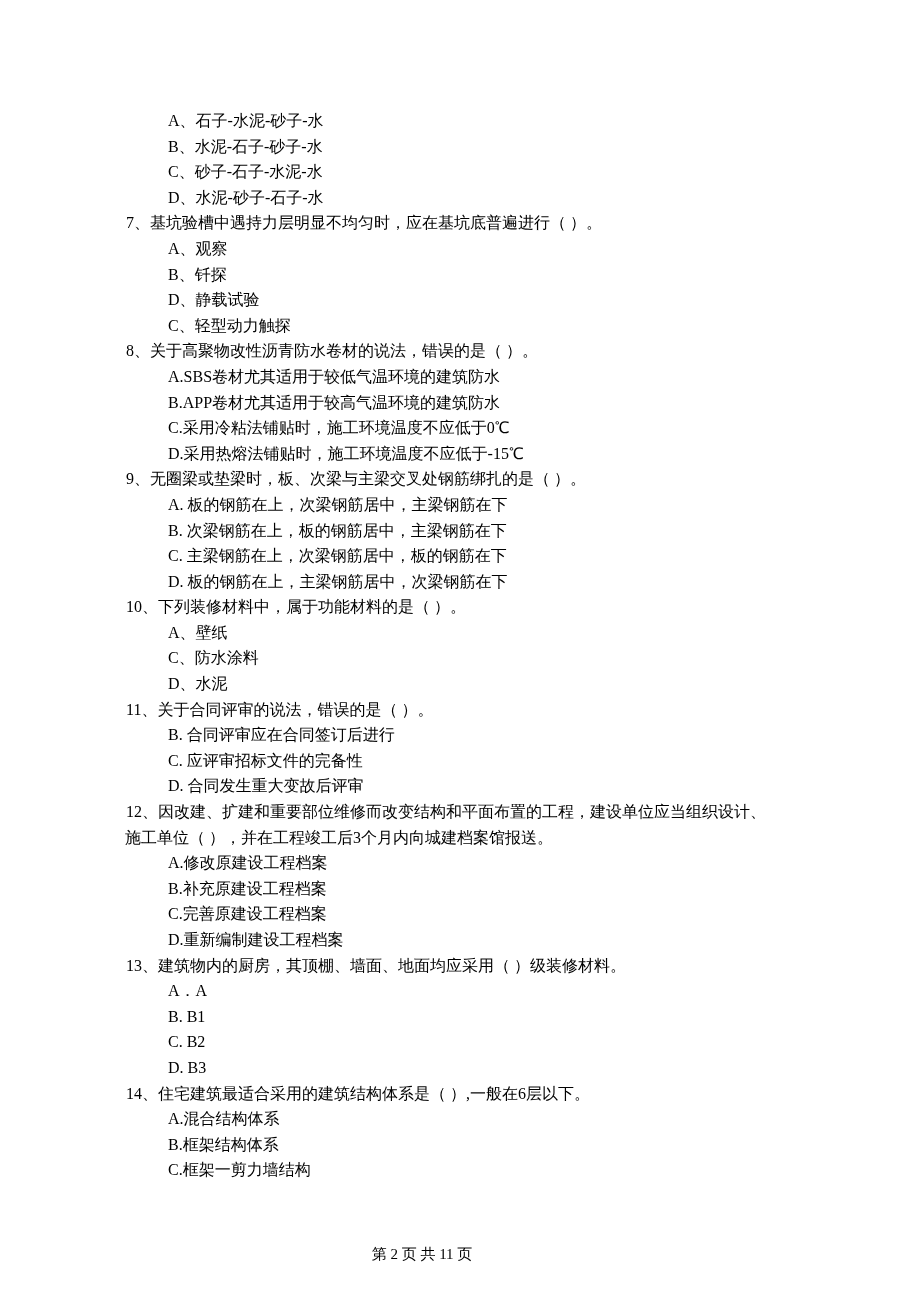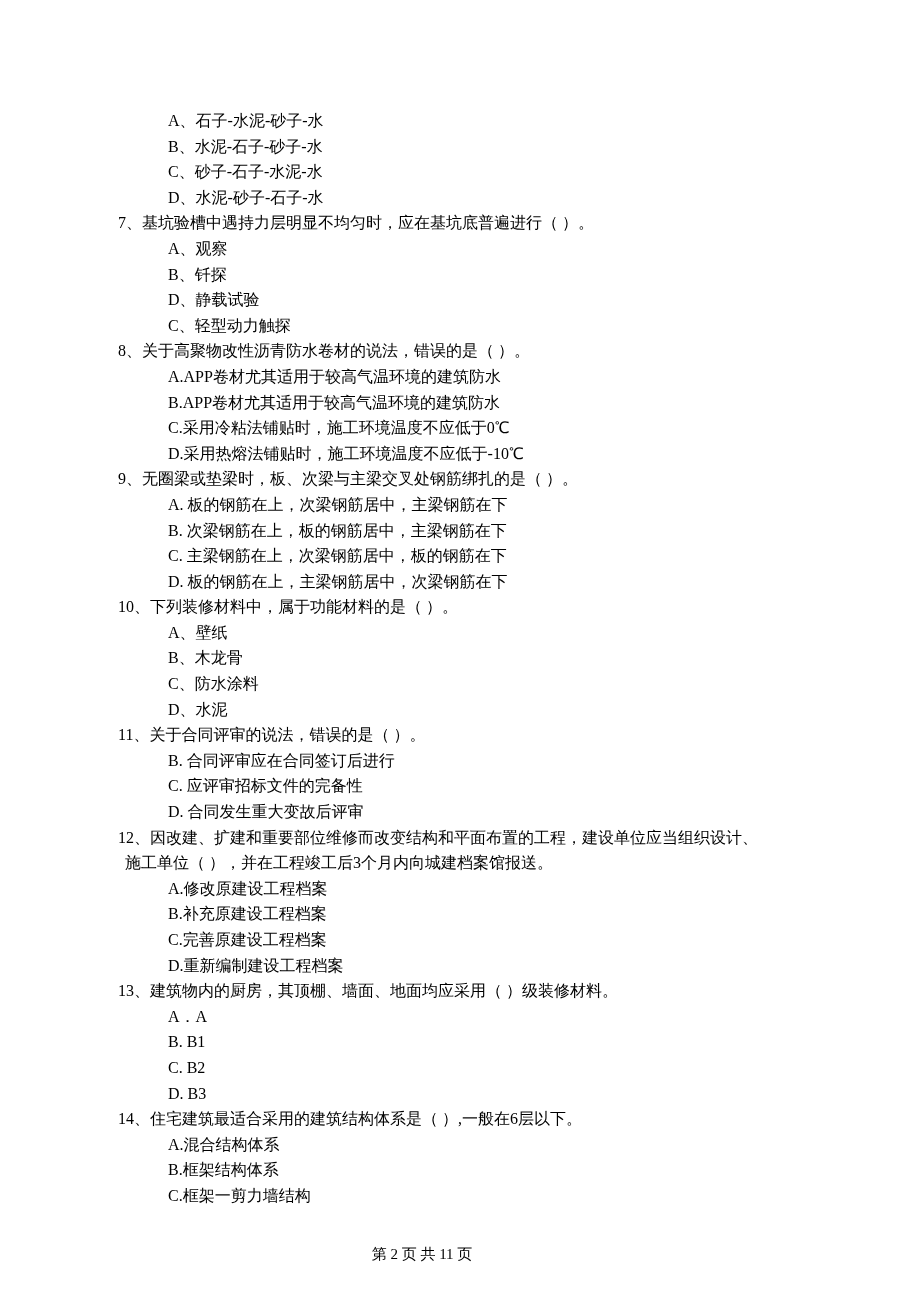--- a/index.html
+++ b/index.html
@@ -17,20 +17,21 @@
     box-sizing: border-box;
     padding: 108px 92px 40px 118px;
     position: relative;
   }
   .choice-line {
     padding-left: 50px;
     white-space: pre;
   }
   .q-line {
     padding-left: 0;
+    margin-left: 8px;
   }
   .q-cont {
     padding-left: 0;
     margin-left: 7px;
   }
   .footer {
     position: absolute;
     bottom: 36px;
     left: 0;
     width: 844px;
@@ -48,34 +49,33 @@
   <div class="choice-line">C、砂子-石子-水泥-水</div>
   <div class="choice-line">D、水泥-砂子-石子-水</div>
 
   <div class="q-line">7、基坑验槽中遇持力层明显不均匀时，应在基坑底普遍进行（     ）。</div>
   <div class="choice-line">A、观察</div>
   <div class="choice-line">B、钎探</div>
   <div class="choice-line">D、静载试验</div>
   <div class="choice-line">C、轻型动力触探</div>
 
   <div class="q-line">8、关于高聚物改性沥青防水卷材的说法，错误的是（    ）。</div>
-  <div class="choice-line">A.APP卷材尤其适用于较高气温环境的建筑防水</div>
+  <div class="choice-line">A.SBS卷材尤其适用于较低气温环境的建筑防水</div>
   <div class="choice-line">B.APP卷材尤其适用于较高气温环境的建筑防水</div>
   <div class="choice-line">C.采用冷粘法铺贴时，施工环境温度不应低于0℃</div>
-  <div class="choice-line">D.采用热熔法铺贴时，施工环境温度不应低于-10℃</div>
+  <div class="choice-line">D.采用热熔法铺贴时，施工环境温度不应低于-15℃</div>
 
   <div class="q-line">9、无圈梁或垫梁时，板、次梁与主梁交叉处钢筋绑扎的是（    ）。</div>
   <div class="choice-line">A. 板的钢筋在上，次梁钢筋居中，主梁钢筋在下</div>
   <div class="choice-line">B. 次梁钢筋在上，板的钢筋居中，主梁钢筋在下</div>
   <div class="choice-line">C. 主梁钢筋在上，次梁钢筋居中，板的钢筋在下</div>
   <div class="choice-line">D. 板的钢筋在上，主梁钢筋居中，次梁钢筋在下</div>
 
   <div class="q-line">10、下列装修材料中，属于功能材料的是（     ）。</div>
   <div class="choice-line">A、壁纸</div>
-  <div class="choice-line">B、木龙骨</div>
   <div class="choice-line">C、防水涂料</div>
   <div class="choice-line">D、水泥</div>
 
   <div class="q-line">11、关于合同评审的说法，错误的是（    ）。</div>
   <div class="choice-line">B. 合同评审应在合同签订后进行</div>
   <div class="choice-line">C. 应评审招标文件的完备性</div>
   <div class="choice-line">D. 合同发生重大变故后评审</div>
 
   <div class="q-line">12、因改建、扩建和重要部位维修而改变结构和平面布置的工程，建设单位应当组织设计、</div>
   <div class="q-cont">施工单位（    ），并在工程竣工后3个月内向城建档案馆报送。</div>

